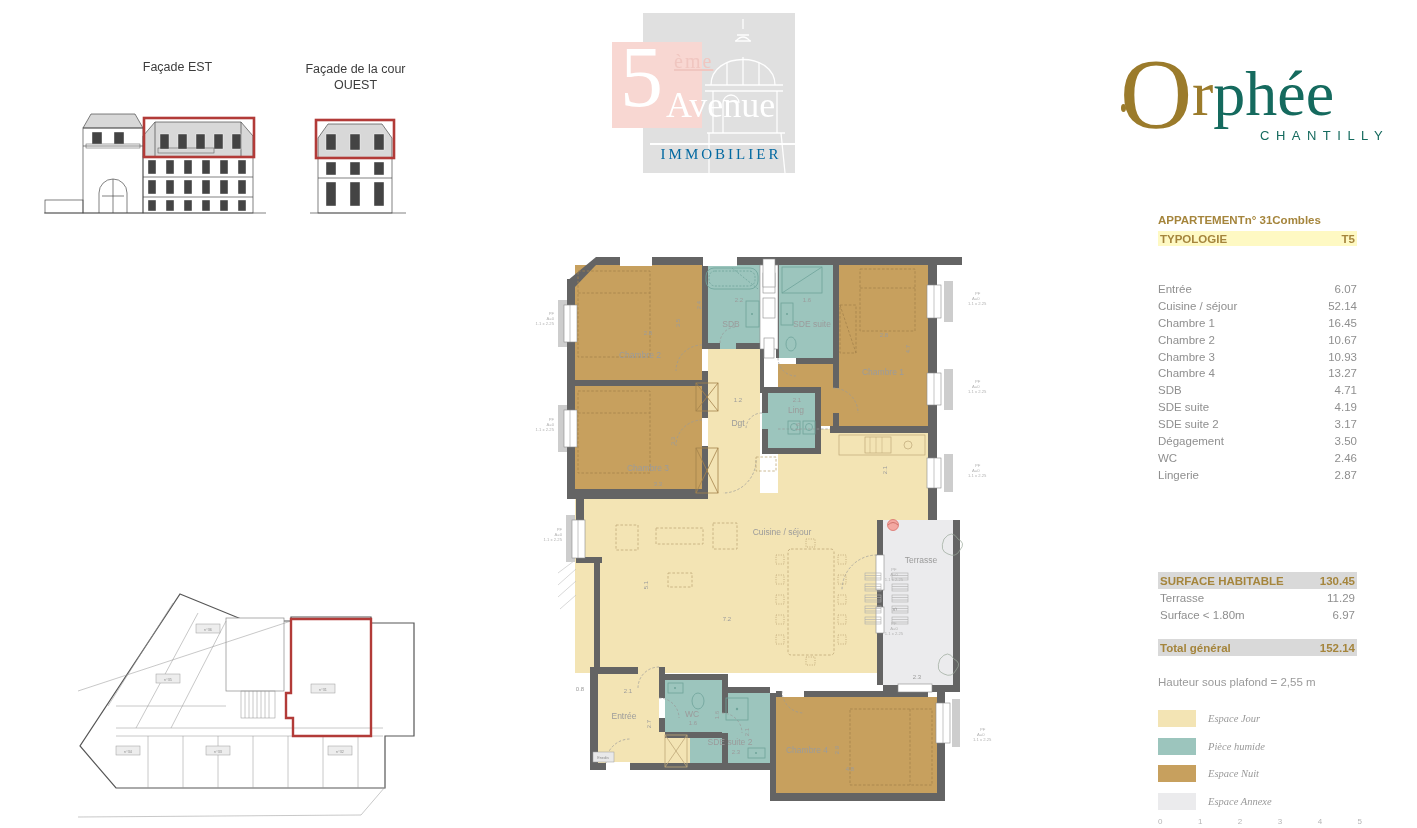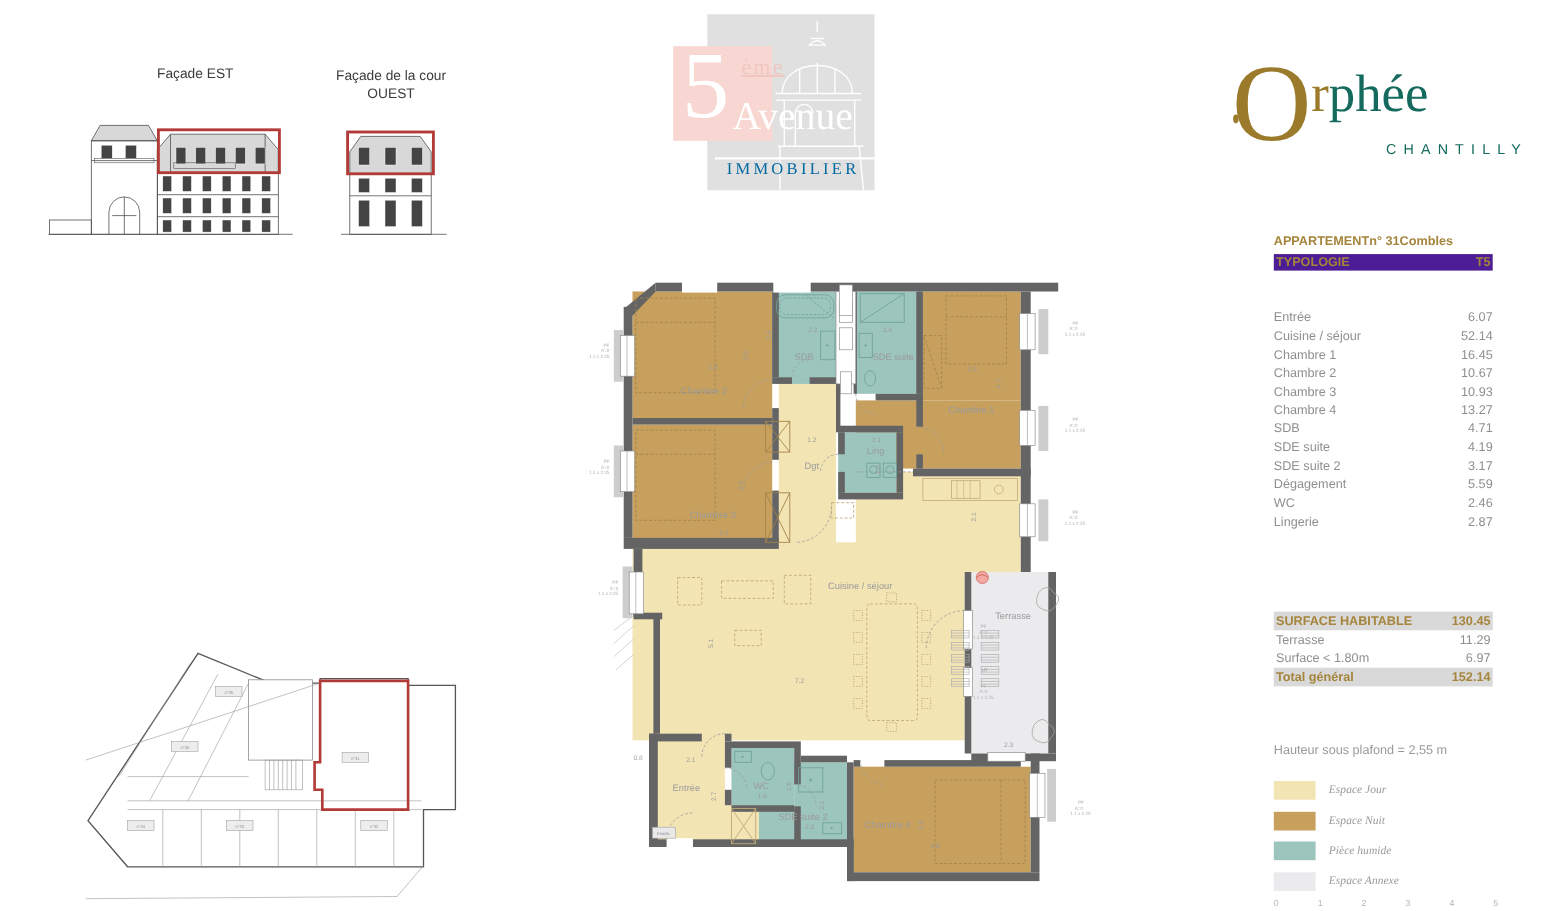--- a/index.html
+++ b/index.html
@@ -18,36 +18,36 @@
   #agency .eme{left:66px;top:40px;font-family:"Liberation Serif",serif;font-size:20px;color:#f0c6c0;letter-spacing:2px;text-decoration:underline;}
   #agency .avenue{left:58px;top:74px;font-family:"Liberation Serif",serif;font-size:36px;color:#fff;}
   #agency .rule{left:42px;top:133px;width:147px;height:2px;background:rgba(255,255,255,.95);}
   #agency .immo{left:36px;top:136px;width:154px;text-align:center;font-family:"Liberation Serif",serif;
                 font-size:15px;letter-spacing:3px;color:#0369a1;}
 
   
   #brand{left:1120px;top:52px;width:268px;height:120px;}
   #brand .o{left:0;top:-8px;font-family:"Liberation Serif",serif;font-size:100px;line-height:1;color:#9b7b2b;}
   #brand .odot{left:1px;top:52px;width:5px;height:8px;border-radius:50%;background:#9b7b2b;}
-  #brand .word{left:72px;top:10px;font-family:"Liberation Serif",serif;font-size:48px;line-height:1;}
+  #brand .word{left:72px;top:10px;font-family:"Liberation Serif",serif;font-size:64px;line-height:1;}
   #brand .word .g{color:#9b7b2b;}
   #brand .word .t{color:#156a5e;}
   #brand .city{left:140px;top:76px;font-size:13px;letter-spacing:6.5px;color:#156a5e;}
 
   
   .gold{color:#a5853c;font-weight:bold;}
   #apt-header{left:1158px;top:214px;width:199px;display:flex;justify-content:flex-start;font-size:11.5px;}
-  #typo-bar{left:1158px;top:231px;width:199px;height:15px;background:#4c1d95;display:flex;
+  #typo-bar{left:1158px;top:231px;width:199px;height:15px;background:#fef9c3;display:flex;
             justify-content:space-between;align-items:center;font-size:11.5px;padding:0 2px;box-sizing:border-box;}
   #room-list{left:1158px;top:283px;width:199px;}
   #room-list .row{display:flex;justify-content:space-between;height:16.9px;font-size:11.5px;color:#8f8f8f;}
   #surface-list{left:1158px;top:556px;width:199px;}
   #surface-list .row{display:flex;justify-content:space-between;height:17px;font-size:11.5px;color:#8f8f8f;
                      align-items:center;padding:0 2px;box-sizing:border-box;}
-  #surface-list .row.hl{background:#d9d9d9;color:#a5853c;font-weight:bold;}
+  #surface-list .row.hl{background:#d9d9d9;color:#a5853c;font-weight:bold;margin-top:16px;}
   #ceiling-note{left:1158px;top:676px;width:230px;font-size:11.5px;color:#9a9a9a;}
   #legend{left:1158px;top:705px;width:220px;}
   #legend .lrow{display:flex;align-items:center;height:27.5px;}
   #legend .sw{width:38px;height:17px;}
   #legend .ltxt{margin-left:12px;font-size:10.5px;font-style:italic;color:#9a9a9a;font-family:Liberation Serif, serif;}
   #scalebar{left:1158px;top:817px;width:204px;display:flex;justify-content:space-between;
             font-size:8px;color:#b5b5b5;}
 
   
   svg{position:absolute;overflow:visible;}
@@ -235,21 +235,21 @@
     <div class="row">
         <span>SDE suite</span>
         <span>4.19</span>
       </div>
     <div class="row">
         <span>SDE suite 2</span>
         <span>3.17</span>
       </div>
     <div class="row">
         <span>Dégagement</span>
-        <span>5.59</span>
+        <span>3.50</span>
       </div>
     <div class="row">
         <span>WC</span>
         <span>2.46</span>
       </div>
     <div class="row">
         <span>Lingerie</span>
         <span>2.87</span>
       </div>
   </div>
@@ -274,26 +274,26 @@
   </div>
 
   <div id="ceiling-note" class="abs">Hauteur sous plafond =  2,55 m</div>
 
   <div id="legend" class="abs">
     <div class="lrow">
         <div class="sw" style="background: rgb(243, 228, 180);"></div>
         <div class="ltxt">Espace Jour</div>
       </div>
     <div class="lrow">
+        <div class="sw" style="background: rgb(156, 197, 189);"></div>
+        <div class="ltxt">Pièce humide</div>
+      </div>
+    <div class="lrow">
         <div class="sw" style="background: rgb(199, 160, 94);"></div>
         <div class="ltxt">Espace Nuit</div>
-      </div>
-    <div class="lrow">
-        <div class="sw" style="background: rgb(156, 197, 189);"></div>
-        <div class="ltxt">Pièce humide</div>
       </div>
     <div class="lrow">
         <div class="sw" style="background: rgb(235, 235, 237);"></div>
         <div class="ltxt">Espace Annexe</div>
       </div>
   </div>
 
   <div id="scalebar" class="abs">
     <span>0</span>
     <span>1</span>

